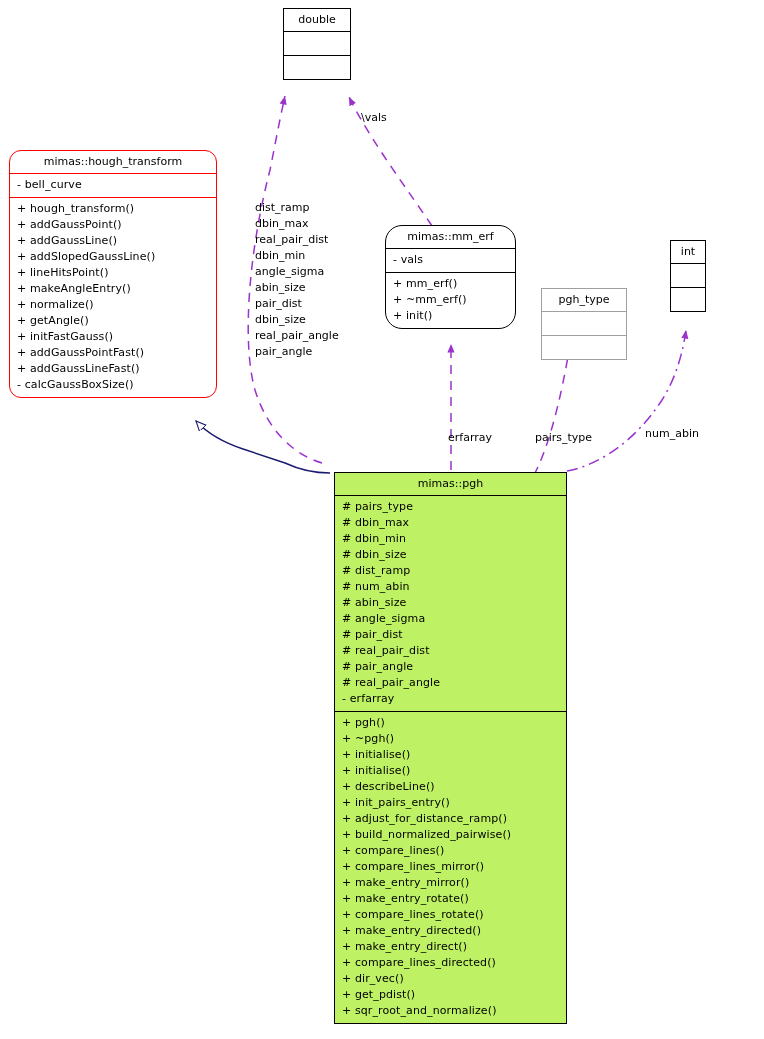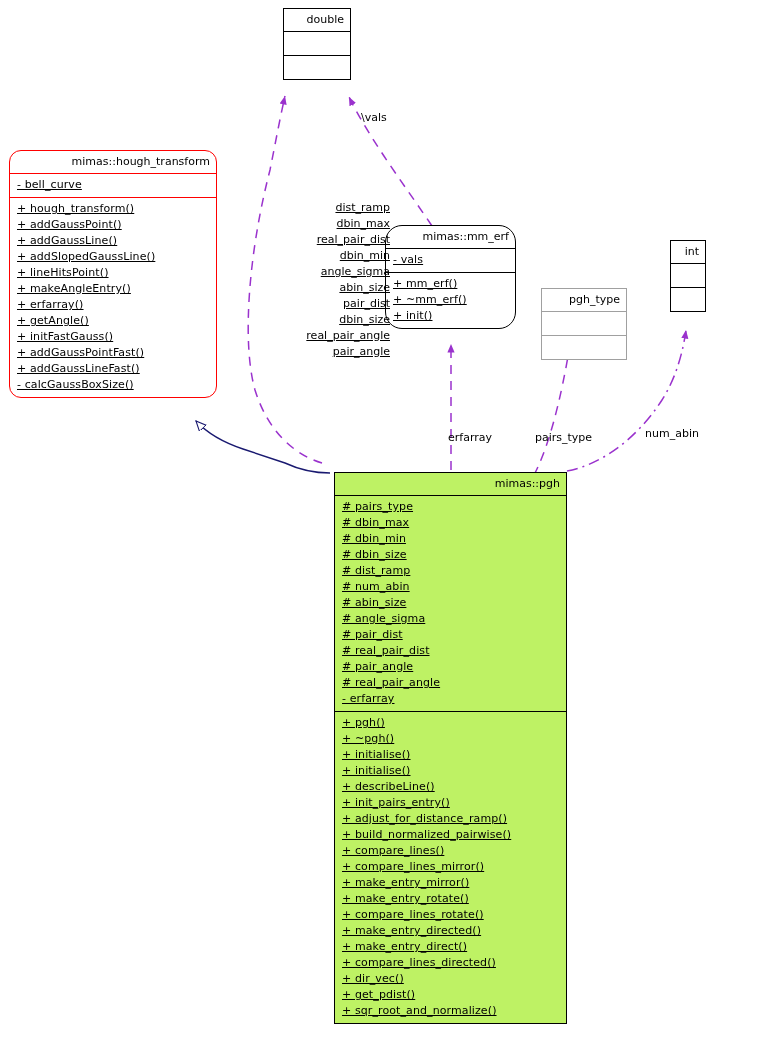--- a/index.html
+++ b/index.html
@@ -40,21 +40,21 @@
     background: #bef264;
   }
   .uml-box.red {
     border-color: #ff0000;
   }
   .uml-box.gray {
     border-color: #a0a0a0;
     margin-top: 48px;
   }
   .box-title {
-    text-align: right;
+    text-align: center;
     font-size: 11px;
     color: #000000;
     padding: 4px 6px 5px 6px;
     line-height: 13px;
     white-space: nowrap;
   }
   .sect-div {
     border-top: 1px solid #000000;
   }
   .red .sect-div {
@@ -71,33 +71,31 @@
     text-align: left;
     white-space: nowrap;
   }
   .box-section.empty {
     height: 23px;
     padding: 0;
   }
   .member {
     white-space: nowrap;
     letter-spacing: 0.1px;
-    text-decoration: underline;
   }
   .edge-label {
     position: absolute;
     font-size: 11px;
     color: #000000;
     white-space: nowrap;
     line-height: 16px;
   }
   .edge-label.multiline {
-    text-align: right;
+    text-align: left;
     line-height: 16px;
-    text-decoration: underline;
   }
 </style>
 </head>
 <body>
 
 <div id="canvas">
 
   <svg id="edges" viewBox="0 0 764 1039">
     <defs>
       <marker id="hollow-tri" markerWidth="12" markerHeight="12" refX="10" refY="5" orient="auto" markerUnits="userSpaceOnUse">
@@ -148,21 +146,21 @@
       <div class="member">- bell_curve</div>
     </div>
     <div class="sect-div"></div>
     <div class="box-section">
       <div class="member">+ hough_transform()</div>
       <div class="member">+ addGaussPoint()</div>
       <div class="member">+ addGaussLine()</div>
       <div class="member">+ addSlopedGaussLine()</div>
       <div class="member">+ lineHitsPoint()</div>
       <div class="member">+ makeAngleEntry()</div>
-      <div class="member">+ erfarray()</div>
+      <div class="member">+ normalize()</div>
       <div class="member">+ getAngle()</div>
       <div class="member">+ initFastGauss()</div>
       <div class="member">+ addGaussPointFast()</div>
       <div class="member">+ addGaussLineFast()</div>
       <div class="member">- calcGaussBoxSize()</div>
     </div>
   </div>
 
   <div class="uml-box" style="left:385px; top:225px; width:131px;border-radius:17px;">
     <div class="box-title">mimas::mm_erf</div>

